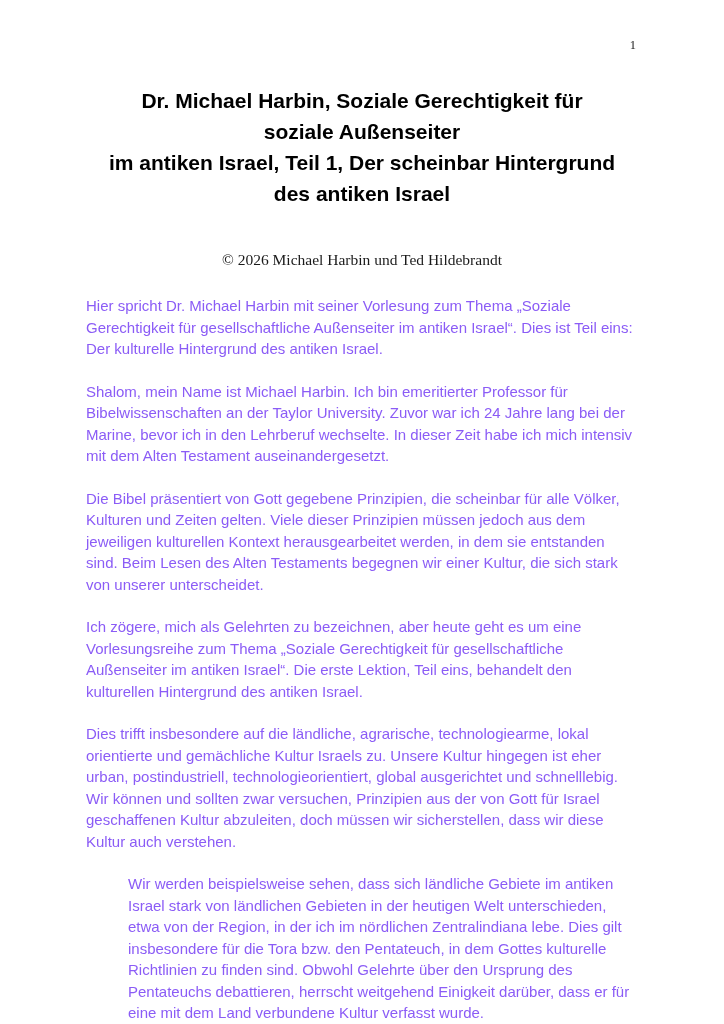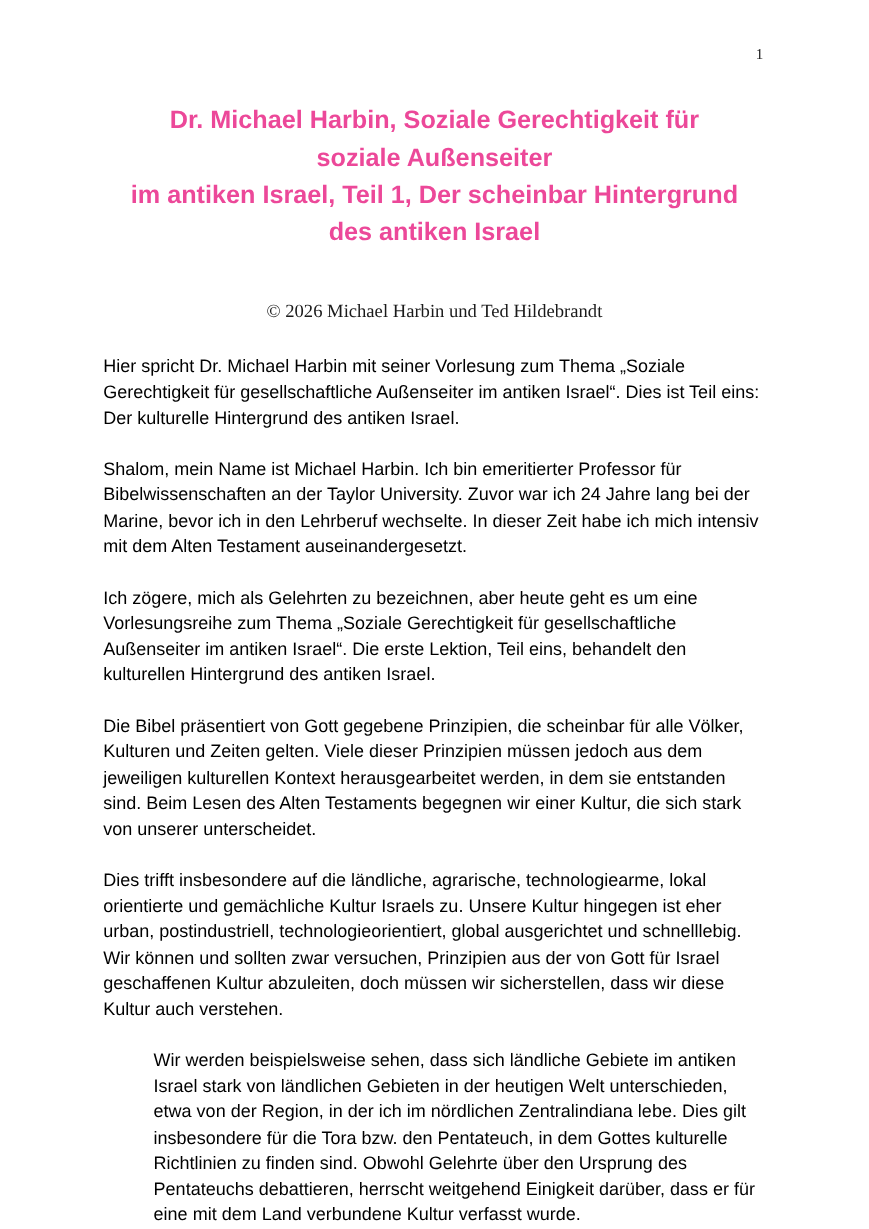--- a/index.html
+++ b/index.html
@@ -24,41 +24,41 @@
     color: #1a1a1a;
     margin-right: 2px;
     font-family: "Liberation Serif", serif;
   }
   h1.doc-title {
     margin: 32px 0 0 0;
     text-align: center;
     font-size: 21px;
     line-height: 31px;
     font-weight: bold;
-    color: #ec4899;
+    color: #000000;
     font-family: "Liberation Sans", sans-serif;
   }
   h1.doc-title .title-line {
     display: block;
   }
   .copyright {
     margin: 42px 0 0 0;
     text-align: center;
     font-family: "Liberation Serif", serif;
     font-size: 15.5px;
     color: #1a1a1a;
   }
   .body-text {
     margin-top: 26px;
   }
   .body-paragraph {
     margin: 0 0 21px 0;
     font-size: 15px;
     line-height: 21.5px;
-    color: #000000;
+    color: #8b5cf6;
     text-align: left;
   }
   .body-paragraph:last-child {
     margin-bottom: 0;
     margin-left: 42px;
   }
 </style>
 </head>
 <body>
 
@@ -71,19 +71,19 @@
     <span class="title-line">soziale Außenseiter</span>
     <span class="title-line">im antiken Israel, Teil 1, Der scheinbar Hintergrund</span>
     <span class="title-line">des antiken Israel</span>
   </h1>
 
   <p class="copyright">© 2026 Michael Harbin und Ted Hildebrandt</p>
 
   <div class="body-text">
     <p class="body-paragraph">Hier spricht Dr. Michael Harbin mit seiner Vorlesung zum Thema „Soziale Gerechtigkeit für gesellschaftliche Außenseiter im antiken Israel“. Dies ist Teil eins: Der kulturelle Hintergrund des antiken Israel.</p>
     <p class="body-paragraph">Shalom, mein Name ist Michael Harbin. Ich bin emeritierter Professor für Bibelwissenschaften an der Taylor University. Zuvor war ich 24 Jahre lang bei der Marine, bevor ich in den Lehrberuf wechselte. In dieser Zeit habe ich mich intensiv mit dem Alten Testament auseinandergesetzt.</p>
+    <p class="body-paragraph">Die Bibel präsentiert von Gott gegebene Prinzipien, die scheinbar für alle Völker, Kulturen und Zeiten gelten. Viele dieser Prinzipien müssen jedoch aus dem jeweiligen kulturellen Kontext herausgearbeitet werden, in dem sie entstanden sind. Beim Lesen des Alten Testaments begegnen wir einer Kultur, die sich stark von unserer unterscheidet.</p>
     <p class="body-paragraph">Ich zögere, mich als Gelehrten zu bezeichnen, aber heute geht es um eine Vorlesungsreihe zum Thema „Soziale Gerechtigkeit für gesellschaftliche Außenseiter im antiken Israel“. Die erste Lektion, Teil eins, behandelt den kulturellen Hintergrund des antiken Israel.</p>
-    <p class="body-paragraph">Die Bibel präsentiert von Gott gegebene Prinzipien, die scheinbar für alle Völker, Kulturen und Zeiten gelten. Viele dieser Prinzipien müssen jedoch aus dem jeweiligen kulturellen Kontext herausgearbeitet werden, in dem sie entstanden sind. Beim Lesen des Alten Testaments begegnen wir einer Kultur, die sich stark von unserer unterscheidet.</p>
     <p class="body-paragraph">Dies trifft insbesondere auf die ländliche, agrarische, technologiearme, lokal orientierte und gemächliche Kultur Israels zu. Unsere Kultur hingegen ist eher urban, postindustriell, technologieorientiert, global ausgerichtet und schnelllebig. Wir können und sollten zwar versuchen, Prinzipien aus der von Gott für Israel geschaffenen Kultur abzuleiten, doch müssen wir sicherstellen, dass wir diese Kultur auch verstehen.</p>
     <p class="body-paragraph">Wir werden beispielsweise sehen, dass sich ländliche Gebiete im antiken Israel stark von ländlichen Gebieten in der heutigen Welt unterschieden, etwa von der Region, in der ich im nördlichen Zentralindiana lebe. Dies gilt insbesondere für die Tora bzw. den Pentateuch, in dem Gottes kulturelle Richtlinien zu finden sind. Obwohl Gelehrte über den Ursprung des Pentateuchs debattieren, herrscht weitgehend Einigkeit darüber, dass er für eine mit dem Land verbundene Kultur verfasst wurde.</p>
   </div>
 
 </div>
 
 </body></html>

